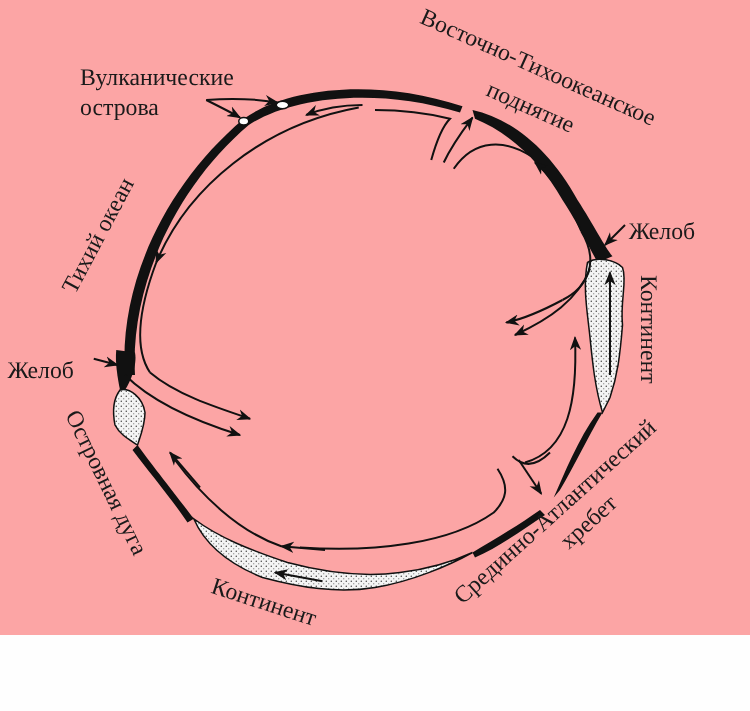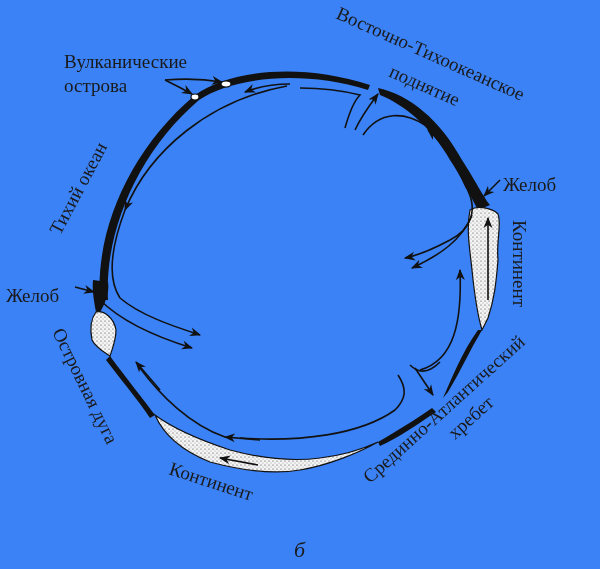--- a/index.html
+++ b/index.html
@@ -1,16 +1,16 @@
 <!DOCTYPE html>
 <html><head>
   <meta charset="utf-8">
   <style>
     html, body { margin: 0; padding: 0; background: #fefefe; }
-    .canvas { position: relative; width: 600px; height: 569px; background: #3b82f6; overflow: hidden; }
+    .canvas { position: relative; width: 600px; height: 508px; background: #fca5a5; overflow: hidden; }
     svg { position: absolute; left: 0; top: 0; }
     .lbl { font-family: "Liberation Serif", "DejaVu Serif", serif; font-size: 19px; fill: #1a1a1a; }
     .lbl-italic { font-family: "Liberation Serif", "DejaVu Serif", serif; font-size: 22px; font-style: italic; fill: #1a1a1a; }
     .crust { fill: #111; }
     .flow { fill: none; stroke: #111; stroke-width: 1.6; }
     .cont { fill: url(#stipple); stroke: #111; stroke-width: 1.2; }
   </style>
 </head>
 <body>
 

